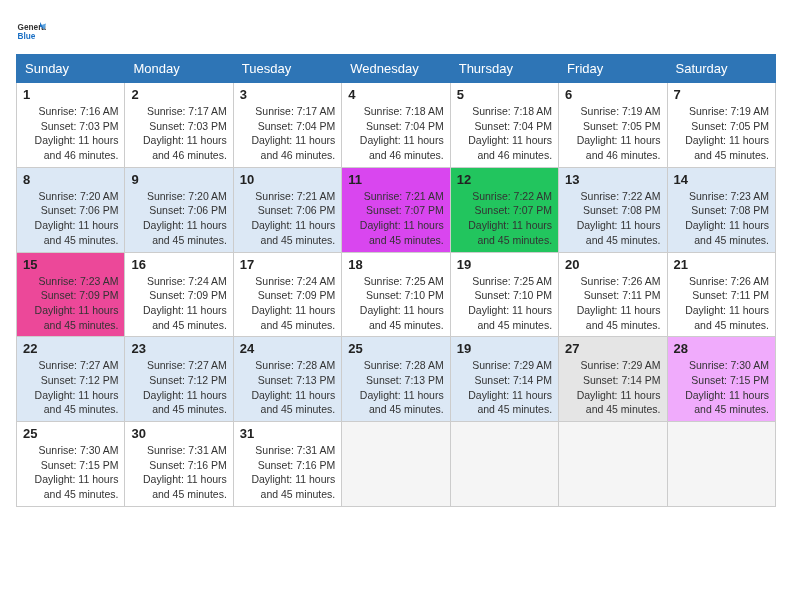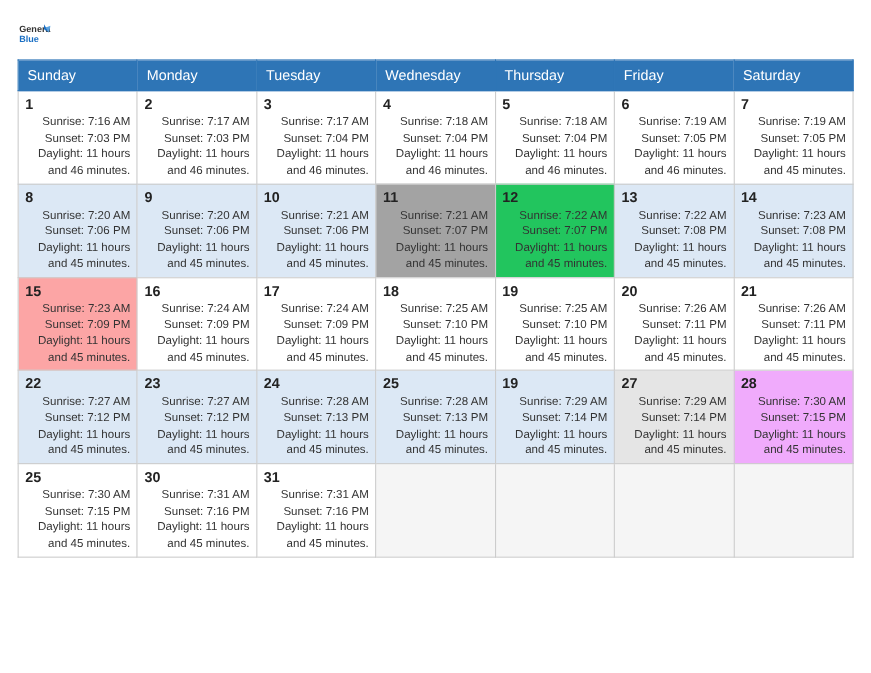--- a/index.html
+++ b/index.html
@@ -192,21 +192,21 @@
         </div>
       </td>
         <td style="background: rgb(220, 232, 245);">
         <span class="day-number">10</span>
         <div class="day-detail">
           Sunrise: 7:21 AM<br>
           Sunset: 7:06 PM<br>
           Daylight: 11 hours and 45 minutes.
         </div>
       </td>
-        <td style="background: #a3a3a3;">
+        <td style="background: #d946ef;">
         <span class="day-number">11</span>
         <div class="day-detail">
           Sunrise: 7:21 AM<br>
           Sunset: 7:07 PM<br>
           Daylight: 11 hours and 45 minutes.
         </div>
       </td>
         <td style="background: #22c55e;">
         <span class="day-number">12</span>
         <div class="day-detail">
@@ -226,21 +226,21 @@
         <td style="background: rgb(220, 232, 245);">
         <span class="day-number">14</span>
         <div class="day-detail">
           Sunrise: 7:23 AM<br>
           Sunset: 7:08 PM<br>
           Daylight: 11 hours and 45 minutes.
         </div>
       </td>
       </tr>
       <tr>
-        <td style="background: #fca5a5;">
+        <td style="background: #ec4899;">
         <span class="day-number">15</span>
         <div class="day-detail">
           Sunrise: 7:23 AM<br>
           Sunset: 7:09 PM<br>
           Daylight: 11 hours and 45 minutes.
         </div>
       </td>
         <td style="background: rgb(255, 255, 255);">
         <span class="day-number">16</span>
         <div class="day-detail">

